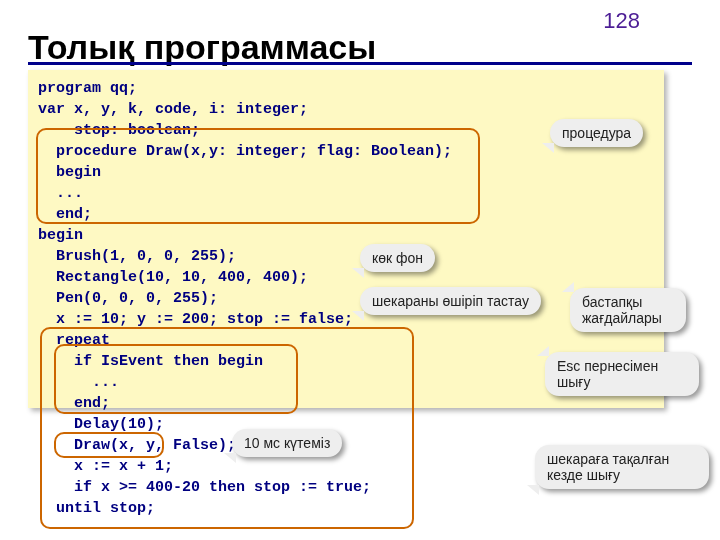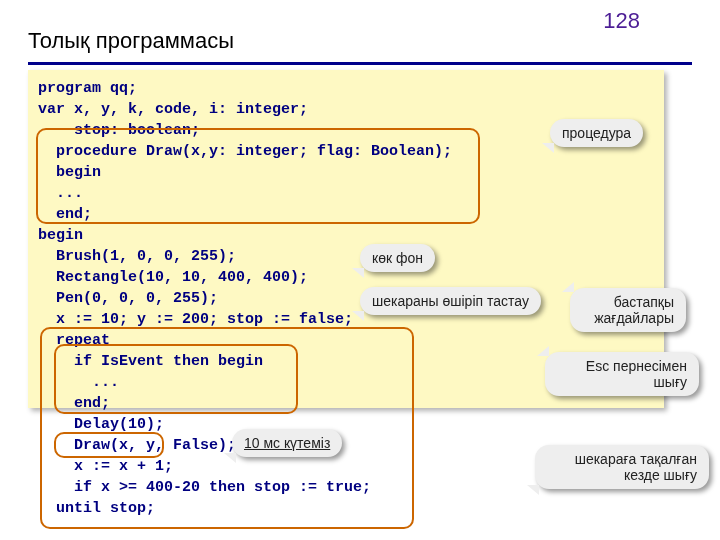--- a/index.html
+++ b/index.html
@@ -15,22 +15,22 @@
     position: absolute;
     top: 8px;
     right: 80px;
     font-size: 22px;
     color: #4c1d95;
   }
   .title {
     position: absolute;
     top: 28px;
     left: 28px;
-    font-size: 22px;
-    font-weight: normal;
+    font-size: 34px;
+    font-weight: bold;
     color: #000;
   }
   .title-underline {
     position: absolute;
     top: 62px;
     left: 28px;
     right: 28px;
     height: 3px;
     background: #00008b;
   }
@@ -62,21 +62,21 @@
   }
   .callout {
     position: absolute;
     background: #eeeeee;
     border-radius: 14px;
     box-shadow: 3px 3px 5px rgba(0,0,0,0.4);
     font-family: Arial, sans-serif;
     font-size: 14px;
     color: #222;
     padding: 6px 12px;
-    text-align: right;
+    text-align: left;
   }
   .callout-tail {
     position: absolute;
     width: 0;
     height: 0;
   }
   .tail-left-down {
     border-top: 10px solid #eeeeee;
     border-left: 12px solid transparent;
   }
@@ -143,21 +143,21 @@
   <div>жағдайлары</div>
   <div class="callout-tail tail-left-up" style="left:-8px; top:-6px;"></div>
 </div>
 
 <div class="callout callout-annotation" style="top:352px; left:545px; width:130px;">
   <div>Esc пернесімен</div>
   <div>шығу</div>
   <div class="callout-tail tail-left-up" style="left:-8px; top:-6px;"></div>
 </div>
 
-<div class="callout" style="top:429px; left:232px;text-decoration:underline;">
+<div class="callout" style="top:429px; left:232px;">
   <span>10 мс күтеміз</span>
   <div class="callout-tail tail-left-down" style="left:-8px; bottom:-6px;"></div>
 </div>
 
 <div class="callout" style="top:445px; left:535px; width:150px;">
   <div>шекараға тақалған</div>
   <div>кезде шығу</div>
   <div class="callout-tail tail-left-down" style="left:-8px; bottom:-6px;"></div>
 </div>
 

